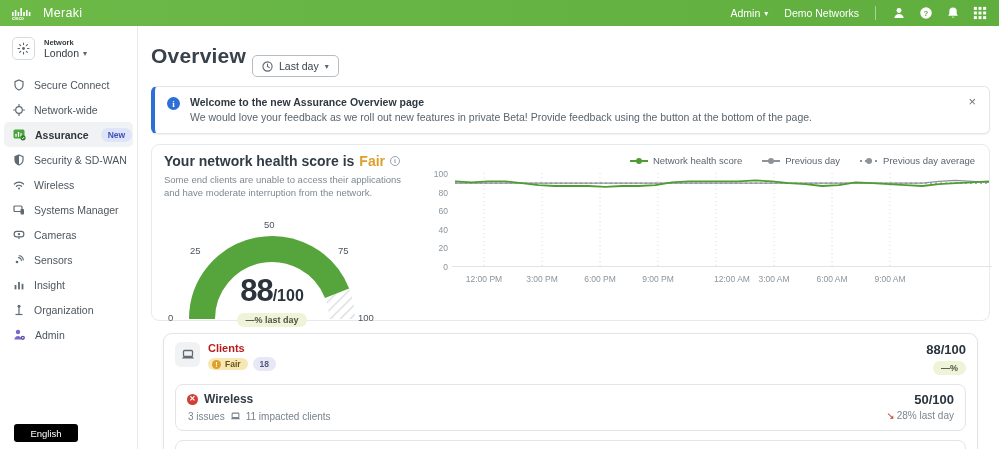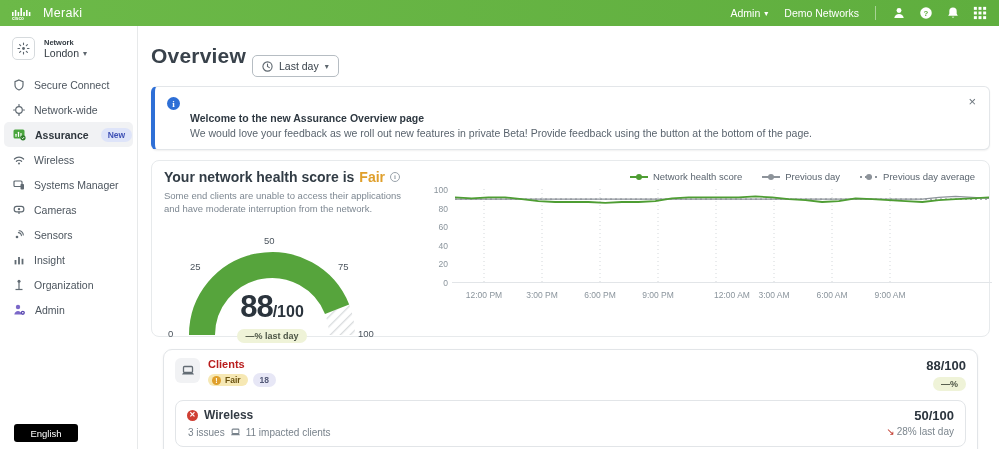--- a/index.html
+++ b/index.html
@@ -48,21 +48,21 @@
   .page-head { display:flex; align-items:center; gap:6px; margin:2px 0 9px; }
   .page-title { font-size:21px; font-weight:bold; color:#39424b; letter-spacing:.2px; }
   .range-btn { display:flex; align-items:center; gap:6px; border:1px solid #b6bdc3; border-radius:5px;
     height:22px; padding:0 9px; font-size:10.5px; color:#39424b; cursor:pointer; background:#fff;margin-top:20px; }
 
   .banner { position:relative; border:1px solid #e3e6e9; border-left:4px solid #2e6fd6; border-radius:6px;
     box-shadow:0 1px 2px rgba(0,0,0,.06); padding:9px 30px 10px 35px; margin-bottom:10px; background:#fff; }
   .info-dot { position:absolute; left:12px; top:10px; width:13px; height:13px; background:#2e6fd6; color:#fff;
     border-radius:50%; font-size:9px; font-weight:bold; display:flex; align-items:center; justify-content:center;
     font-family:"Liberation Serif",serif; }
-  .banner-title { font-size:10.5px; font-weight:bold; color:#2f3942; margin-bottom:3px;margin-top:16px; }
+  .banner-title { font-size:10.5px; font-weight:bold; color:#2f3942; margin-bottom:3px; }
   .banner-body { font-size:10.5px; color:#5a646e; }
   .banner-close { position:absolute; right:13px; top:7px; color:#6b747c; font-size:13px; cursor:pointer; }
 
   
   .health-card { border:1px solid #e7eaec; border-radius:8px; background:#fff;
     padding:8px 12px 4px; margin-bottom:12px; height:177px; display:flex; }
   .health-left { width:260px; flex:0 0 auto; }
   .health-title { font-size:14px; font-weight:bold; color:#323c45; display:flex; align-items:center; gap:5px; }
   .health-rating { color:#df9f2b; }
   .i-outline { width:10px; height:10px; border:1px solid #9aa3ab; border-radius:50%; color:#9aa3ab;
@@ -236,20 +236,27 @@
         <g stroke="#fff" stroke-width="1.2" stroke-linecap="round">
           <line x1="3" y1="8.3" x2="3" y2="6.3"></line>
             <line x1="5.5" y1="8.3" x2="5.5" y2="4.3"></line>
             <line x1="8" y1="8.3" x2="8" y2="5.5"></line>
         </g>
         <circle cx="10" cy="9.8" r="2.6" fill="#2f7d2b"></circle>
         <path d="M8.8 9.8l.9.9 1.5-1.7" fill="none" stroke="#fff" stroke-width=".9"></path>
       </svg>
       <span>Assurance</span>
       <span class="badge-new">New</span>
+    </div>
+    <div class="nav-item">
+      <svg width="12" height="12" viewBox="0 0 12 12">
+        <path d="M6 1l4 1.6V6c0 2.6-1.8 4.2-4 5C3.8 10.2 2 8.6 2 6V2.6z" fill="none" stroke="#606a72" stroke-width="1.2"></path>
+        <path d="M6 1L2 2.6V6c0 2.6 1.8 4.2 4 5z" fill="#606a72"></path>
+      </svg>
+      <span>Security &amp; SD-WAN</span>
     </div>
     <div class="nav-item">
       <svg width="12" height="12" viewBox="0 0 12 12">
         <path d="M1.4 5a6.6 6.6 0 0 1 9.2 0" fill="none" stroke="#606a72" stroke-width="1.2" stroke-linecap="round"></path>
         <path d="M3.4 7.3a3.7 3.7 0 0 1 5.2 0" fill="none" stroke="#606a72" stroke-width="1.2" stroke-linecap="round"></path>
         <circle cx="6" cy="9.6" r="1" fill="#606a72"></circle>
       </svg>
       <span>Wireless</span>
     </div>
     <div class="nav-item">

